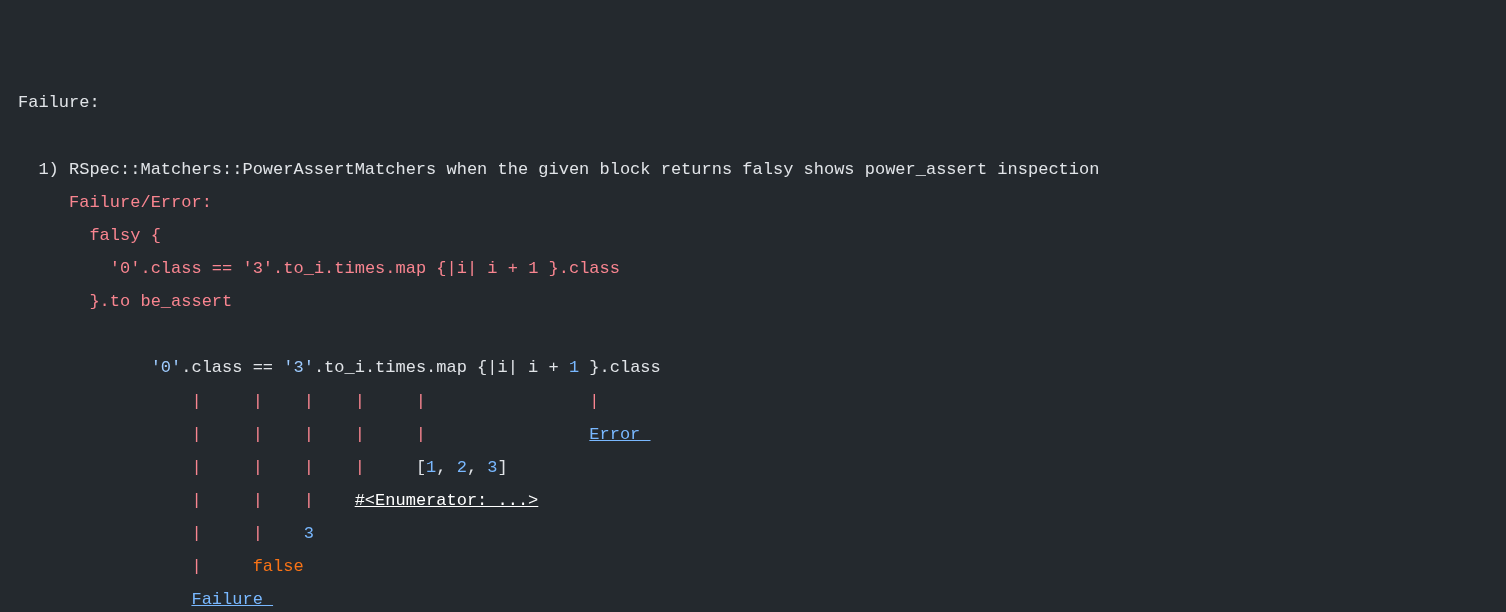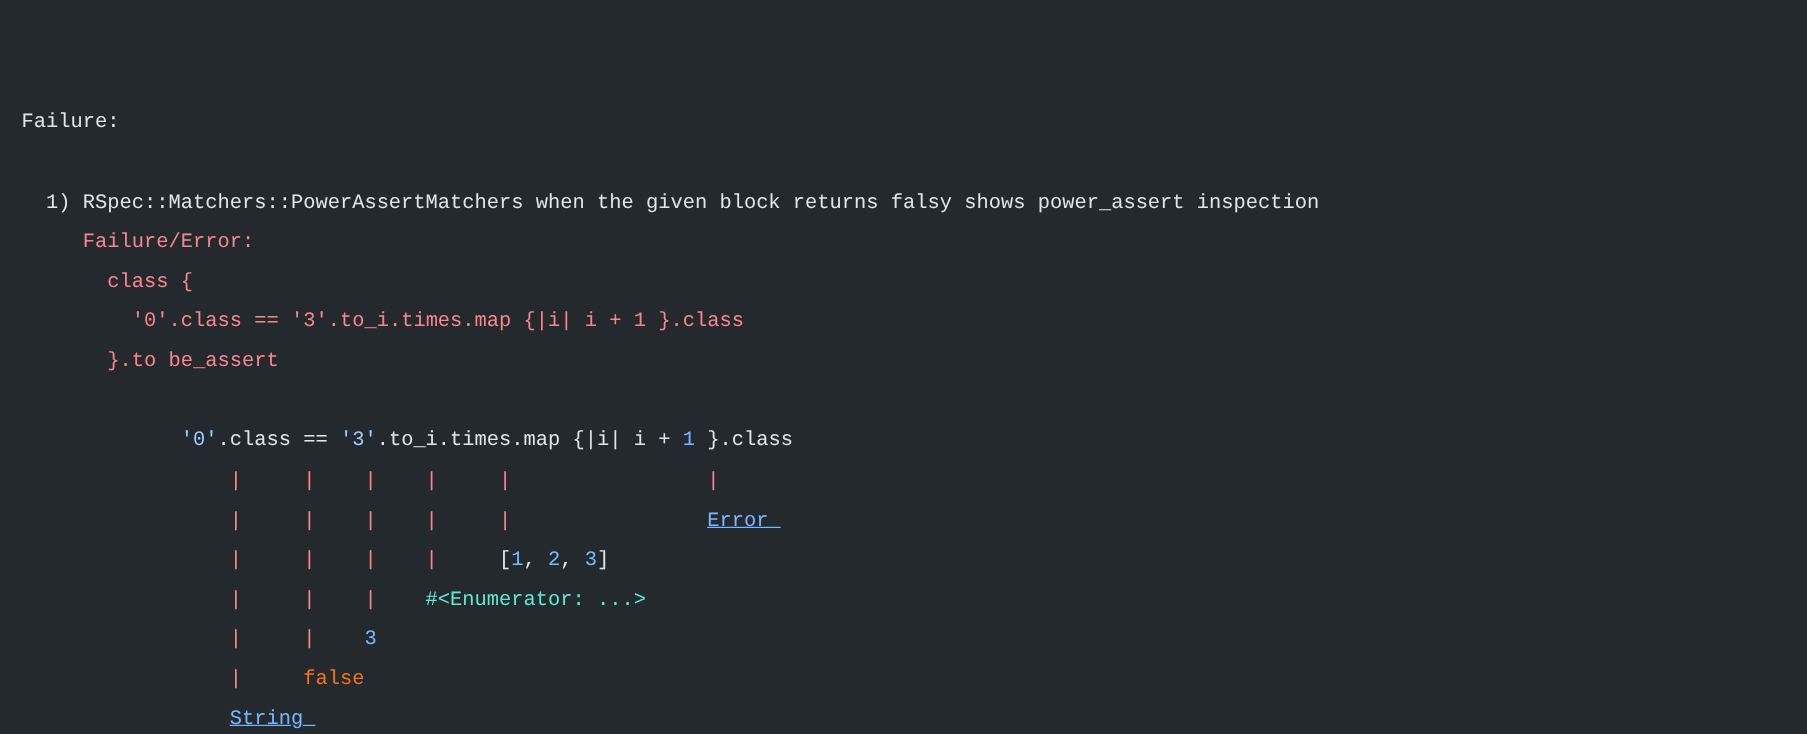--- a/index.html
+++ b/index.html
@@ -8,39 +8,39 @@
     background: #24292e;
     font-family: "SFMono-Regular", Consolas, "Liberation Mono", Menlo, monospace;
     font-size: 17px;
     line-height: 1.95;
     color: #e1e4e8;
     white-space: pre;
     width: 1506px;
     box-sizing: border-box;
   }
   .pink  { color: #f98590; text-align: right; }
-  .green { color: #5eead4; }
+  .green { color: #ffffff; text-decoration: underline; }
   .blue  { color: #79b8ff; }
   .link  { color: #79b8ff; text-decoration: underline; }
   .bold  { font-weight: 400; color: #f97316;}
   .lb    { color: #9ecbff; }
 </style>
 </head>
 <body>
 
 <span>Failure:</span>
 
 <span>  1) </span><span>RSpec::Matchers::PowerAssertMatchers when the given block returns falsy shows power_assert inspection</span>
      <span class="pink">Failure/Error:</span>
-       <span class="pink">class {</span>
+       <span class="pink">falsy {</span>
          <span class="pink">'0'</span><span class="pink">.class </span><span class="pink">==</span><span class="pink"> '3'</span><span class="pink">.to_i.times.map {|i| i + </span><span class="pink">1</span><span class="pink"> }.class</span>
        <span class="pink">}.to be_assert</span>
 
              <span class="lb">'0'</span><span>.class </span><span>==</span><span class="lb"> '3'</span><span>.to_i.times.map {|i| i + </span><span class="blue">1</span><span> }.class</span>
                  <span class="pink">|     |    |    |     |                |</span>
                  <span class="pink">|     |    |    |     |                </span><span class="link">Error </span>
                  <span class="pink">|     |    |    |     </span><span>[</span><span class="blue">1</span><span>, </span><span class="blue">2</span><span>, </span><span class="blue">3</span><span>]</span>
                  <span class="pink">|     |    |    </span><span class="green">#&lt;Enumerator: ...&gt;</span>
                  <span class="pink">|     |    </span><span class="blue">3</span>
                  <span class="pink">|     </span><span class="bold">false</span>
-                 <span class="link">String </span>
+                 <span class="link">Failure </span>
      
 
 
 </body></html>

